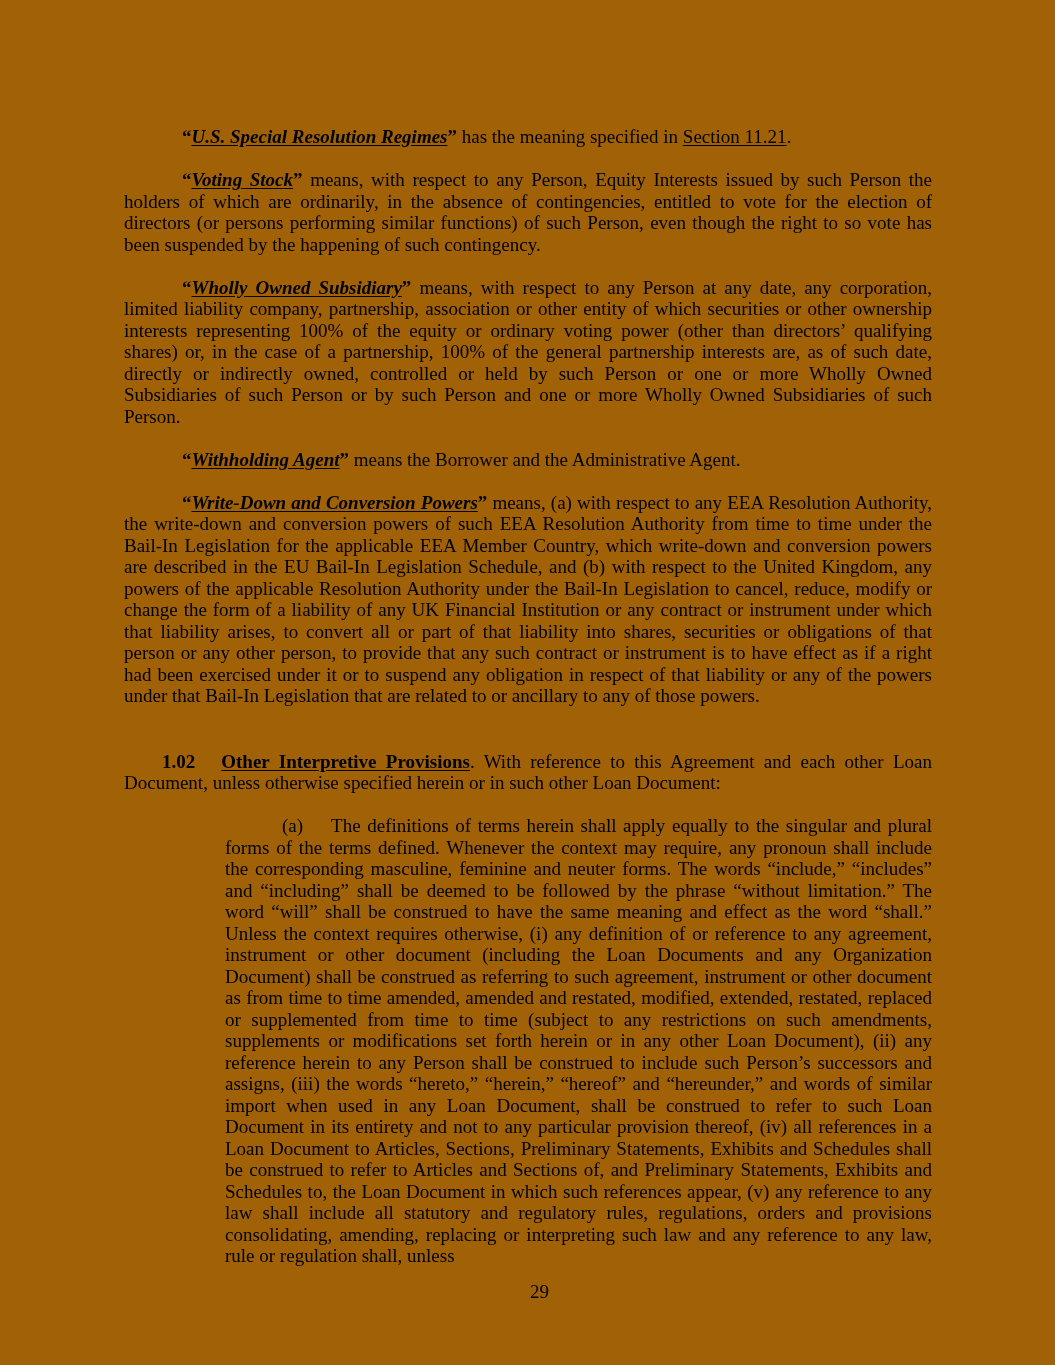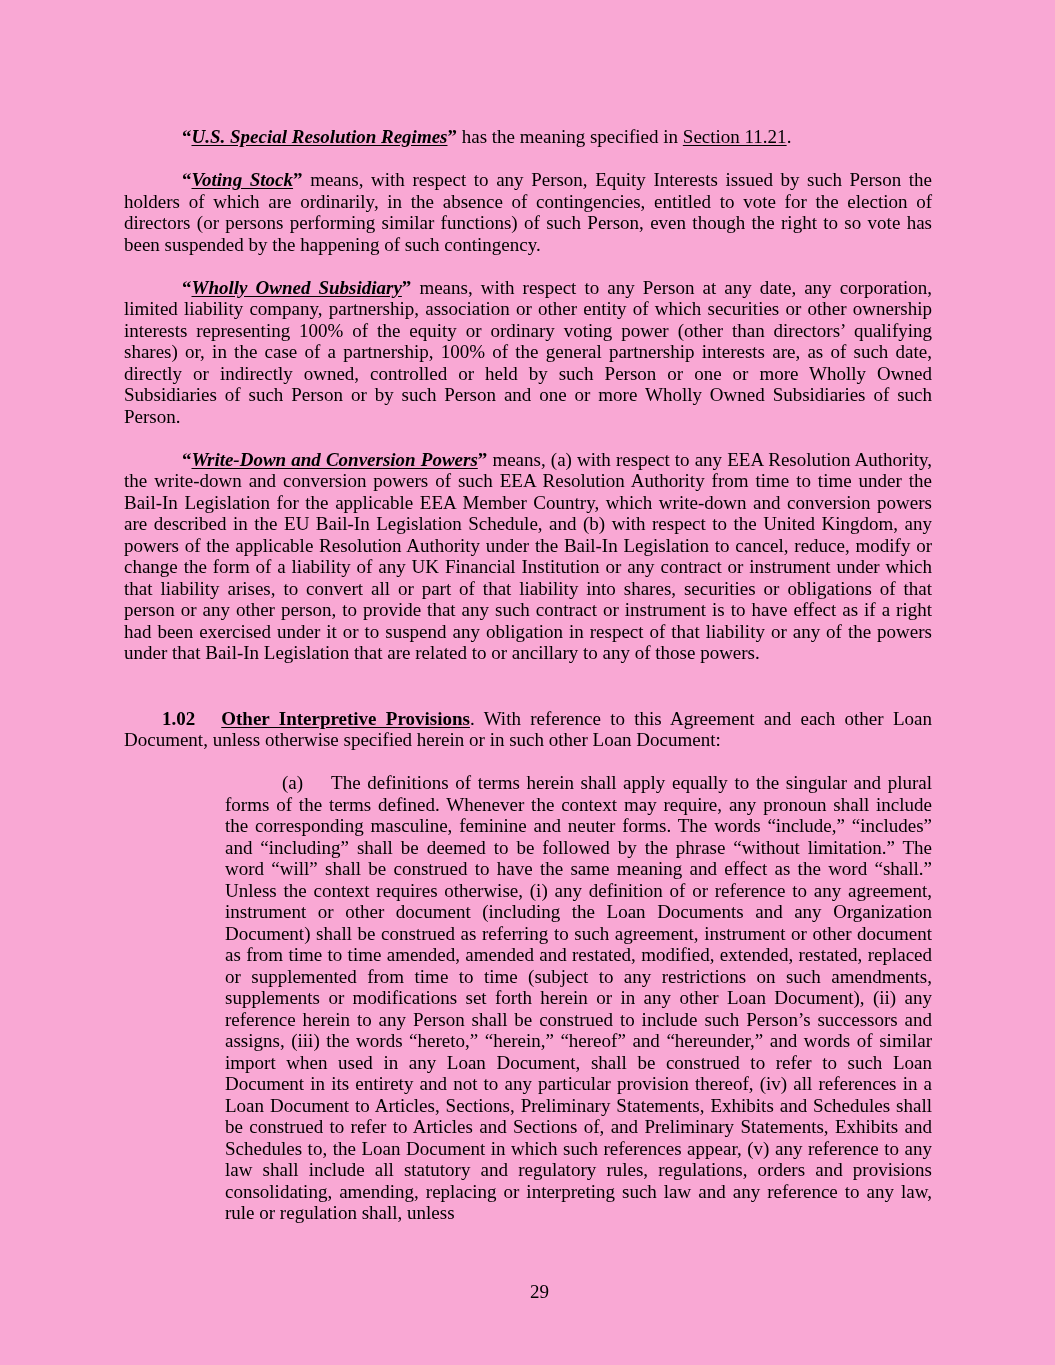--- a/index.html
+++ b/index.html
@@ -1,20 +1,20 @@
 <!DOCTYPE html>
 <html><head>
 <meta charset="utf-8">
 <style>
   html, body { margin: 0; padding: 0; background: #ffffff; }
   .page {
     position: relative;
     width: 1055px;
     height: 1365px;
-    background: #f9a8d4;
+    background: #a16207;
     color: #000000;
     font-family: "Liberation Serif", serif;
     font-size: 19px;
     line-height: 21.5px;
     overflow: hidden;
   }
   .content {
     position: absolute;
     left: 124px;
     top: 126px;
@@ -63,20 +63,21 @@
 <div class="page">
   <div class="content">
 
     <p class="para indent"><span class="b">“</span><span class="term">U.S. Special Resolution Regimes</span><span class="b">”</span><span> has the meaning specified in </span><span class="ref">Section 11.21</span><span>.</span></p>
 
 
     <p class="para indent"><span class="b">“</span><span class="term">Voting Stock</span><span class="b">”</span><span> means, with respect to any Person, Equity Interests issued by such Person the holders of which are ordinarily, in the absence of contingencies, entitled to vote for the election of directors (or persons performing similar functions) of such Person, even though the right to so vote has been suspended by the happening of such contingency.</span></p>
 
     <p class="para indent"><span class="b">“</span><span class="term">Wholly Owned Subsidiary</span><span class="b">”</span><span> means, with respect to any Person at any date, any corporation, limited liability company, partnership, association or other entity of which securities or other ownership interests representing 100% of the equity or ordinary voting power (other than directors’ qualifying shares) or, in the case of a partnership, 100% of the general partnership interests are, as of such date, directly or indirectly owned, controlled or held by such Person or one or more Wholly Owned Subsidiaries of such Person or by such Person and one or more Wholly Owned Subsidiaries of such Person.</span></p>
 
+    <p class="para indent"><span class="b">“</span><span class="term">Withholding Agent</span><span class="b">”</span><span> means the Borrower and the Administrative Agent.</span></p>
 
     <p class="para indent"><span class="b">“</span><span class="term">Write-Down and Conversion Powers</span><span class="b">”</span><span> means, (a) with respect to any EEA Resolution Authority, the write-down and conversion powers of such EEA Resolution Authority from time to time under the Bail-In Legislation for the applicable EEA Member Country, which write-down and conversion powers are described in the EU Bail-In Legislation Schedule, and (b) with respect to the United Kingdom, any powers of the applicable Resolution Authority under the Bail-In Legislation to cancel, reduce, modify or change the form of a liability of any UK Financial Institution or any contract or instrument under which that liability arises, to convert all or part of that liability into shares, securities or obligations of that person or any other person, to provide that any such contract or instrument is to have effect as if a right had been exercised under it or to suspend any obligation in respect of that liability or any of the powers under that Bail-In Legislation that are related to or ancillary to any of those powers.</span></p>
 
     <p class="para sec-head"><span class="b">1.02</span><span class="tab"></span><span class="title-u">Other Interpretive Provisions</span><span>.  With reference to this Agreement and each other Loan Document, unless otherwise specified herein or in such other Loan Document:</span></p>
 
     <p class="para sub"><span>(a)</span><span class="tab-a"></span><span>The definitions of terms herein shall apply equally to the singular and plural forms of the terms defined.  Whenever the context may require, any pronoun shall include the corresponding masculine, feminine and neuter forms.  The words “include,” “includes” and “including” shall be deemed to be followed by the phrase “without limitation.”  The word “will” shall be construed to have the same meaning and effect as the word “shall.”  Unless the context requires otherwise, (i) any definition of or reference to any agreement, instrument or other document (including the Loan Documents and any Organization Document) shall be construed as referring to such agreement, instrument or other document as from time to time amended, amended and restated, modified, extended, restated, replaced or supplemented from time to time (subject to any restrictions on such amendments, supplements or modifications set forth herein or in any other Loan Document), (ii) any reference herein to any Person shall be construed to include such Person’s successors and assigns, (iii) the words “hereto,” “herein,” “hereof” and “hereunder,” and words of similar import when used in any Loan Document, shall be construed to refer to such Loan Document in its entirety and not to any particular provision thereof, (iv) all references in a Loan Document to Articles, Sections, Preliminary Statements, Exhibits and Schedules shall be construed to refer to Articles and Sections of, and Preliminary Statements, Exhibits and Schedules to, the Loan Document in which such references appear, (v) any reference to any law shall include all statutory and regulatory rules, regulations, orders and provisions consolidating, amending, replacing or interpreting such law and any reference to any law, rule or regulation shall, unless</span></p>
 
   </div>
 
   <div class="page-number">29</div>

